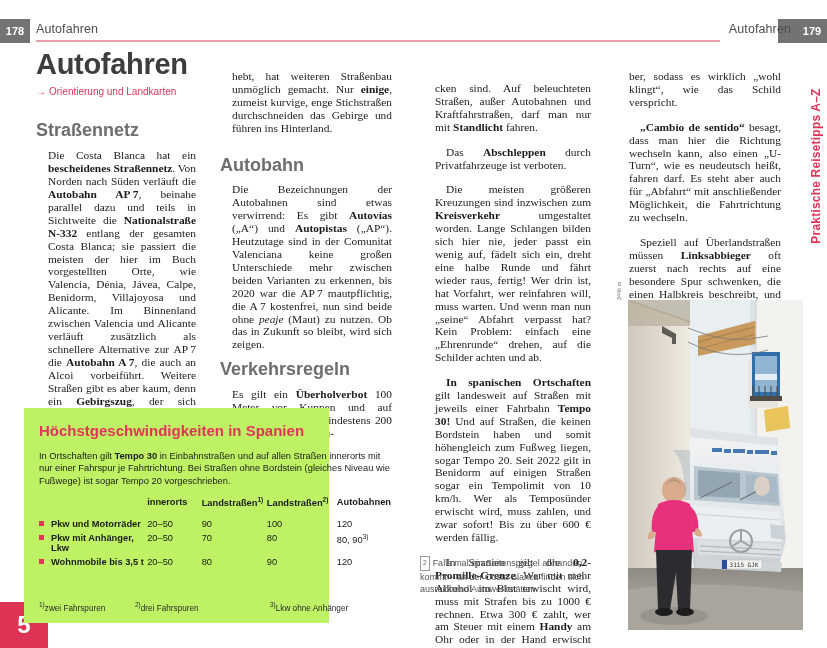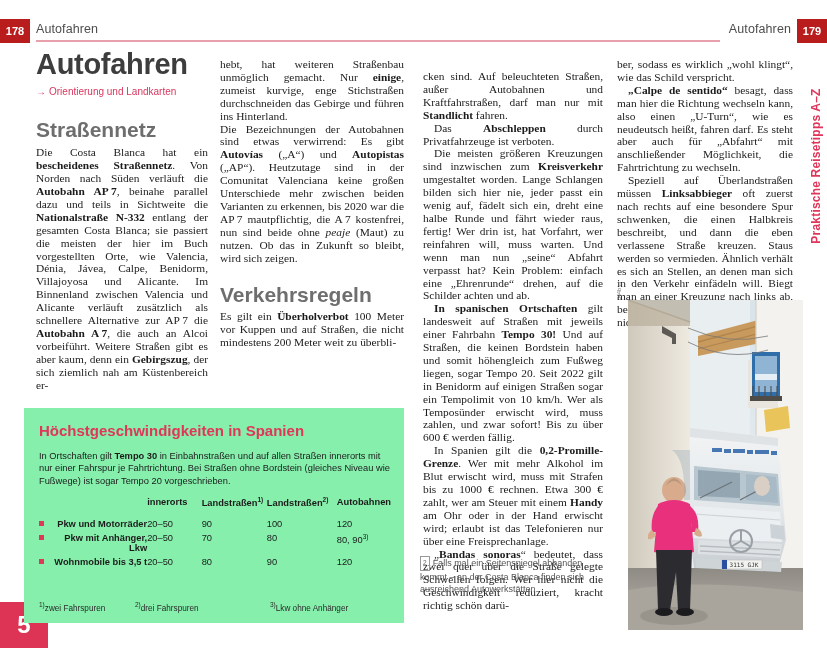--- a/index.html
+++ b/index.html
@@ -8,26 +8,26 @@
     background:#ffffff;
     font-family:"Liberation Serif", serif;
     position:relative;
   }
   .page{position:absolute;inset:0;}
 
   
   .rh{position:absolute;top:22px;height:20px;}
   .rh-rule{position:absolute;height:2px;background:#e8a0ad;top:40px;}
   .folio{
-    position:absolute;top:19px;width:30px;height:24px;background:#b91c1c;
+    position:absolute;top:19px;width:30px;height:24px;background:#737373;
     color:#fff;font-family:"Liberation Sans",sans-serif;font-weight:bold;
     font-size:11px;display:flex;align-items:center;justify-content:center;
   }
   .folio.left{left:0;}
-  .folio.right{right:0;}
+  .folio.right{right:0;padding-left:19px;}
   .rh-title{
     font-family:"Liberation Sans",sans-serif;font-size:12.5px;color:#4d4d4d;
     letter-spacing:.1px;
   }
   .rh-left{left:36px;}
   .rh-right{right:36px;text-align:right;}
 
   
   .sidetab{
     position:absolute;right:0;top:46px;width:22px;height:240px;
@@ -43,44 +43,44 @@
   }
   .chapnum{
     position:absolute;left:0;bottom:0;width:48px;height:46px;background:#dd3355;
     color:#fff;font-family:"Liberation Sans",sans-serif;font-weight:bold;
     font-size:24px;display:flex;align-items:center;justify-content:center;
   }
 
   
   .col{position:absolute;font-size:11.4px;line-height:12.9px;color:#1b1b1b;
        text-align:justify;}
-  .col p{margin:0;text-indent:11px;}
+  .col p{margin:12px;text-indent:11px;}
   .col p.first{text-indent:0;}
   .col b{font-weight:bold;}
   .col i{font-style:italic;}
 
   h1.chapter{
     font-family:"Liberation Sans",sans-serif;font-weight:bold;
     font-size:29px;color:#3d3d3d;margin:0 0 14px 0;letter-spacing:-.3px;
   }
   h2.sec{
     font-family:"Liberation Sans",sans-serif;font-weight:bold;
-    font-size:21px;color:#6e6e6e;margin:0 0 9px 0;
+    font-size:18px;color:#6e6e6e;margin:0 0 9px 0;
   }
   .xrefs{margin:0 0 26px 0;}
   .xref{
     font-family:"Liberation Sans",sans-serif;font-size:10px;color:#d9365c;
     line-height:13.5px;white-space:nowrap;
   }
   .xref .arr{margin-right:3px;}
 
   
   .infobox{
-    position:absolute;left:24px;top:408px;width:380px;height:215px;
-    background:#86efac;
+    position:absolute;left:24px;top:408px;width:305px;height:215px;
+    background:#bef264;
     font-family:"Liberation Sans",sans-serif;
   }
   .ib-title{
     position:absolute;left:15px;top:14px;
     font-weight:bold;font-size:15px;color:#e0365a;
   }
   .ib-intro{
     position:absolute;left:15px;top:42px;width:352px;
     font-size:9.3px;line-height:12.4px;color:#1b1b1b;text-align:left;
   }
@@ -88,21 +88,21 @@
   table.speeds{
     position:absolute;left:15px;top:88px;width:352px;border-collapse:collapse;
     font-size:9.3px;color:#1b1b1b;
   }
   table.speeds th{
     font-weight:bold;text-align:left;padding:0 0 9px 0;font-size:9.3px;
     white-space:nowrap;
   }
   table.speeds th.lbl{width:118px;}
   table.speeds td{padding:2px 0 2px 0;vertical-align:top;}
-  table.speeds td.lbl{font-weight:bold;padding-left:12px;position:relative;text-align:right;}
+  table.speeds td.lbl{font-weight:bold;padding-left:12px;position:relative;}
   .bullet{
     position:absolute;left:0;top:4px;width:5px;height:5px;background:#e0365a;
   }
   table.speeds .c1{width:58px;}
   table.speeds .c2{width:66px;}
   table.speeds .c3{width:72px;}
   sup{font-size:6.5px;vertical-align:super;}
   .ib-notes{
     position:absolute;left:15px;top:193px;width:352px;
     font-size:8.2px;color:#2a2a2a;
@@ -158,40 +158,41 @@
     </div>
 
     <h2 class="sec">Straßennetz</h2>
 
     <p class="first"><span>Die Costa Blanca hat ein </span><b>bescheidenes Straßennetz</b><span>. Von Norden nach Süden verläuft die </span><b>Autobahn AP 7</b><span>, beinahe parallel dazu und teils in Sichtweite die </span><b>Nationalstraße N-332</b><span> entlang der gesamten Costa Blanca; sie passiert die meisten der hier im Buch vorgestellten Orte, wie Valencia, Dénia, Jávea, Calpe, Benidorm, Villajoyosa und Alicante. Im Binnenland zwischen Valencia und Alicante verläuft zusätzlich als schnellere Alternative zur AP 7 die </span><b>Autobahn A 7</b><span>, die auch an Alcoi vorbeiführt. Weitere Straßen gibt es aber kaum, denn ein </span><b>Gebirgszug</b><span>, der sich ziemlich nah am Küstenbereich er-</span></p>
   </div>
 
   <div class="col" style="left:220px;top:58px;width:184px;">
     <p class="first"><span>hebt, hat weiteren Straßenbau unmöglich gemacht. Nur </span><b>einige</b><span>, zumeist kurvige, enge Stichstraßen durchschneiden das Gebirge und führen ins Hinterland.</span></p>
 
+    <h2 class="sec" style="margin-top:24px;">Autobahn</h2>
 
     <p class="first"><span>Die Bezeichnungen der Autobahnen sind etwas verwirrend: Es gibt </span><b>Autovías</b><span> („A“) und </span><b>Autopistas</b><span> („AP“). Heutzutage sind in der Comunitat Valenciana keine großen Unterschiede mehr zwischen beiden Varianten zu erkennen, bis 2020 war die AP 7 mautpflichtig, die A 7 kostenfrei, nun sind beide ohne </span><i>peaje</i><span> (Maut) zu nutzen. Ob das in Zukunft so bleibt, wird sich zeigen.</span></p>
 
-    <h2 class="sec" style="margin-top:24px;">Verkehrsregeln</h2>
+    <h2 class="sec" style="margin-top:12px;">Verkehrsregeln</h2>
 
     <p class="first"><span>Es gilt ein </span><b>Überholverbot</b><span> 100 Meter vor Kuppen und auf Straßen, die nicht mindestens 200 Meter weit zu überbli-</span></p>
   </div>
 
   <div class="col" style="left:423px;top:70px;width:180px;">
     <p class="first"><span>cken sind. Auf beleuchteten Straßen, außer Autobahnen und Kraftfahrstraßen, darf man nur mit </span><b>Standlicht</b><span> fahren.</span></p>
     <p><span>Das </span><b>Abschleppen</b><span> durch Privatfahrzeuge ist verboten.</span></p>
     <p><span>Die meisten größeren Kreuzungen sind inzwischen zum </span><b>Kreisverkehr</b><span> umgestaltet worden. Lange Schlangen bilden sich hier nie, jeder passt ein wenig auf, fädelt sich ein, dreht eine halbe Runde und fährt wieder raus, fertig! Wer drin ist, hat Vorfahrt, wer reinfahren will, muss warten. Und wenn man nun „seine“ Abfahrt verpasst hat? Kein Problem: einfach eine „Ehrenrunde“ drehen, auf die Schilder achten und ab.</span></p>
     <p><b>In spanischen Ortschaften</b><span> gilt landesweit auf Straßen mit jeweils einer Fahrbahn </span><b>Tempo 30!</b><span> Und auf Straßen, die keinen Bordstein haben und somit höhengleich zum Fußweg liegen, sogar Tempo 20. Seit 2022 gilt in Benidorm auf einigen Straßen sogar ein Tempolimit von 10 km/h. Wer als Temposünder erwischt wird, muss zahlen, und zwar sofort! Bis zu über 600 € werden fällig.</span></p>
     <p><span>In Spanien gilt die </span><b>0,2-Promille-Grenze</b><span>. Wer mit mehr Alkohol im Blut erwischt wird, muss mit Strafen bis zu 1000 € rechnen. Etwa 300 € zahlt, wer am Steuer mit einem </span><b>Handy</b><span> am Ohr oder in der Hand erwischt wird; erlaubt ist das Telefonieren nur über eine Freisprechanlage.</span></p>
     <p><span>„</span><b>Bandas sonoras</b><span>“ bedeutet, dass zwei quer über die Straße gelegte Schwellen folgen. Wer hier nicht die Geschwindigkeit reduziert, kracht richtig schön darü-</span></p>
   </div>
 
   <div class="col" style="left:617px;top:58px;width:176px;">
     <p class="first">ber, sodass es wirklich „wohl klingt“, wie das Schild verspricht.</p>
-    <p><b>„Calpe de sentido“</b><span> besagt, dass man hier die Richtung wechseln kann, also einen „U-Turn“, wie es neudeutsch heißt, fahren darf. Es steht aber auch für „Abfahrt“ mit anschließender Möglichkeit, die Fahrtrichtung zu wechseln.</span></p>
+    <p><b>„Cambio de sentido“</b><span> besagt, dass man hier die Richtung wechseln kann, also einen „U-Turn“, wie es neudeutsch heißt, fahren darf. Es steht aber auch für „Abfahrt“ mit anschließender Möglichkeit, die Fahrtrichtung zu wechseln.</span></p>
     <p><span>Speziell auf Überlandstraßen müssen </span><b>Linksabbieger</b><span> oft zuerst nach rechts auf eine besondere Spur schwenken, die einen Halbkreis beschreibt, und dann die eben verlassene Straße kreuzen. Staus werden so vermieden. Ähnlich verhält es sich an Stellen, an denen man sich in den Verkehr einfädeln will. Biegt man an einer Kreuzung nach links ab, befindet man sich manchmal noch nicht gleich</span></p>
   </div>
 
   <div class="infobox">
     <div class="ib-title">Höchstgeschwindigkeiten in Spanien</div>
     <div class="ib-intro"><span>In Ortschaften gilt </span><b>Tempo 30</b><span> in Einbahnstraßen und auf allen Straßen innerorts mit nur einer Fahrspur je Fahrtrichtung. Bei Straßen ohne Bordstein (gleiches Niveau wie Fußwege) ist sogar Tempo 20 vorgeschrieben.</span></div>
 
     <table class="speeds">
       <thead>
         <tr>

